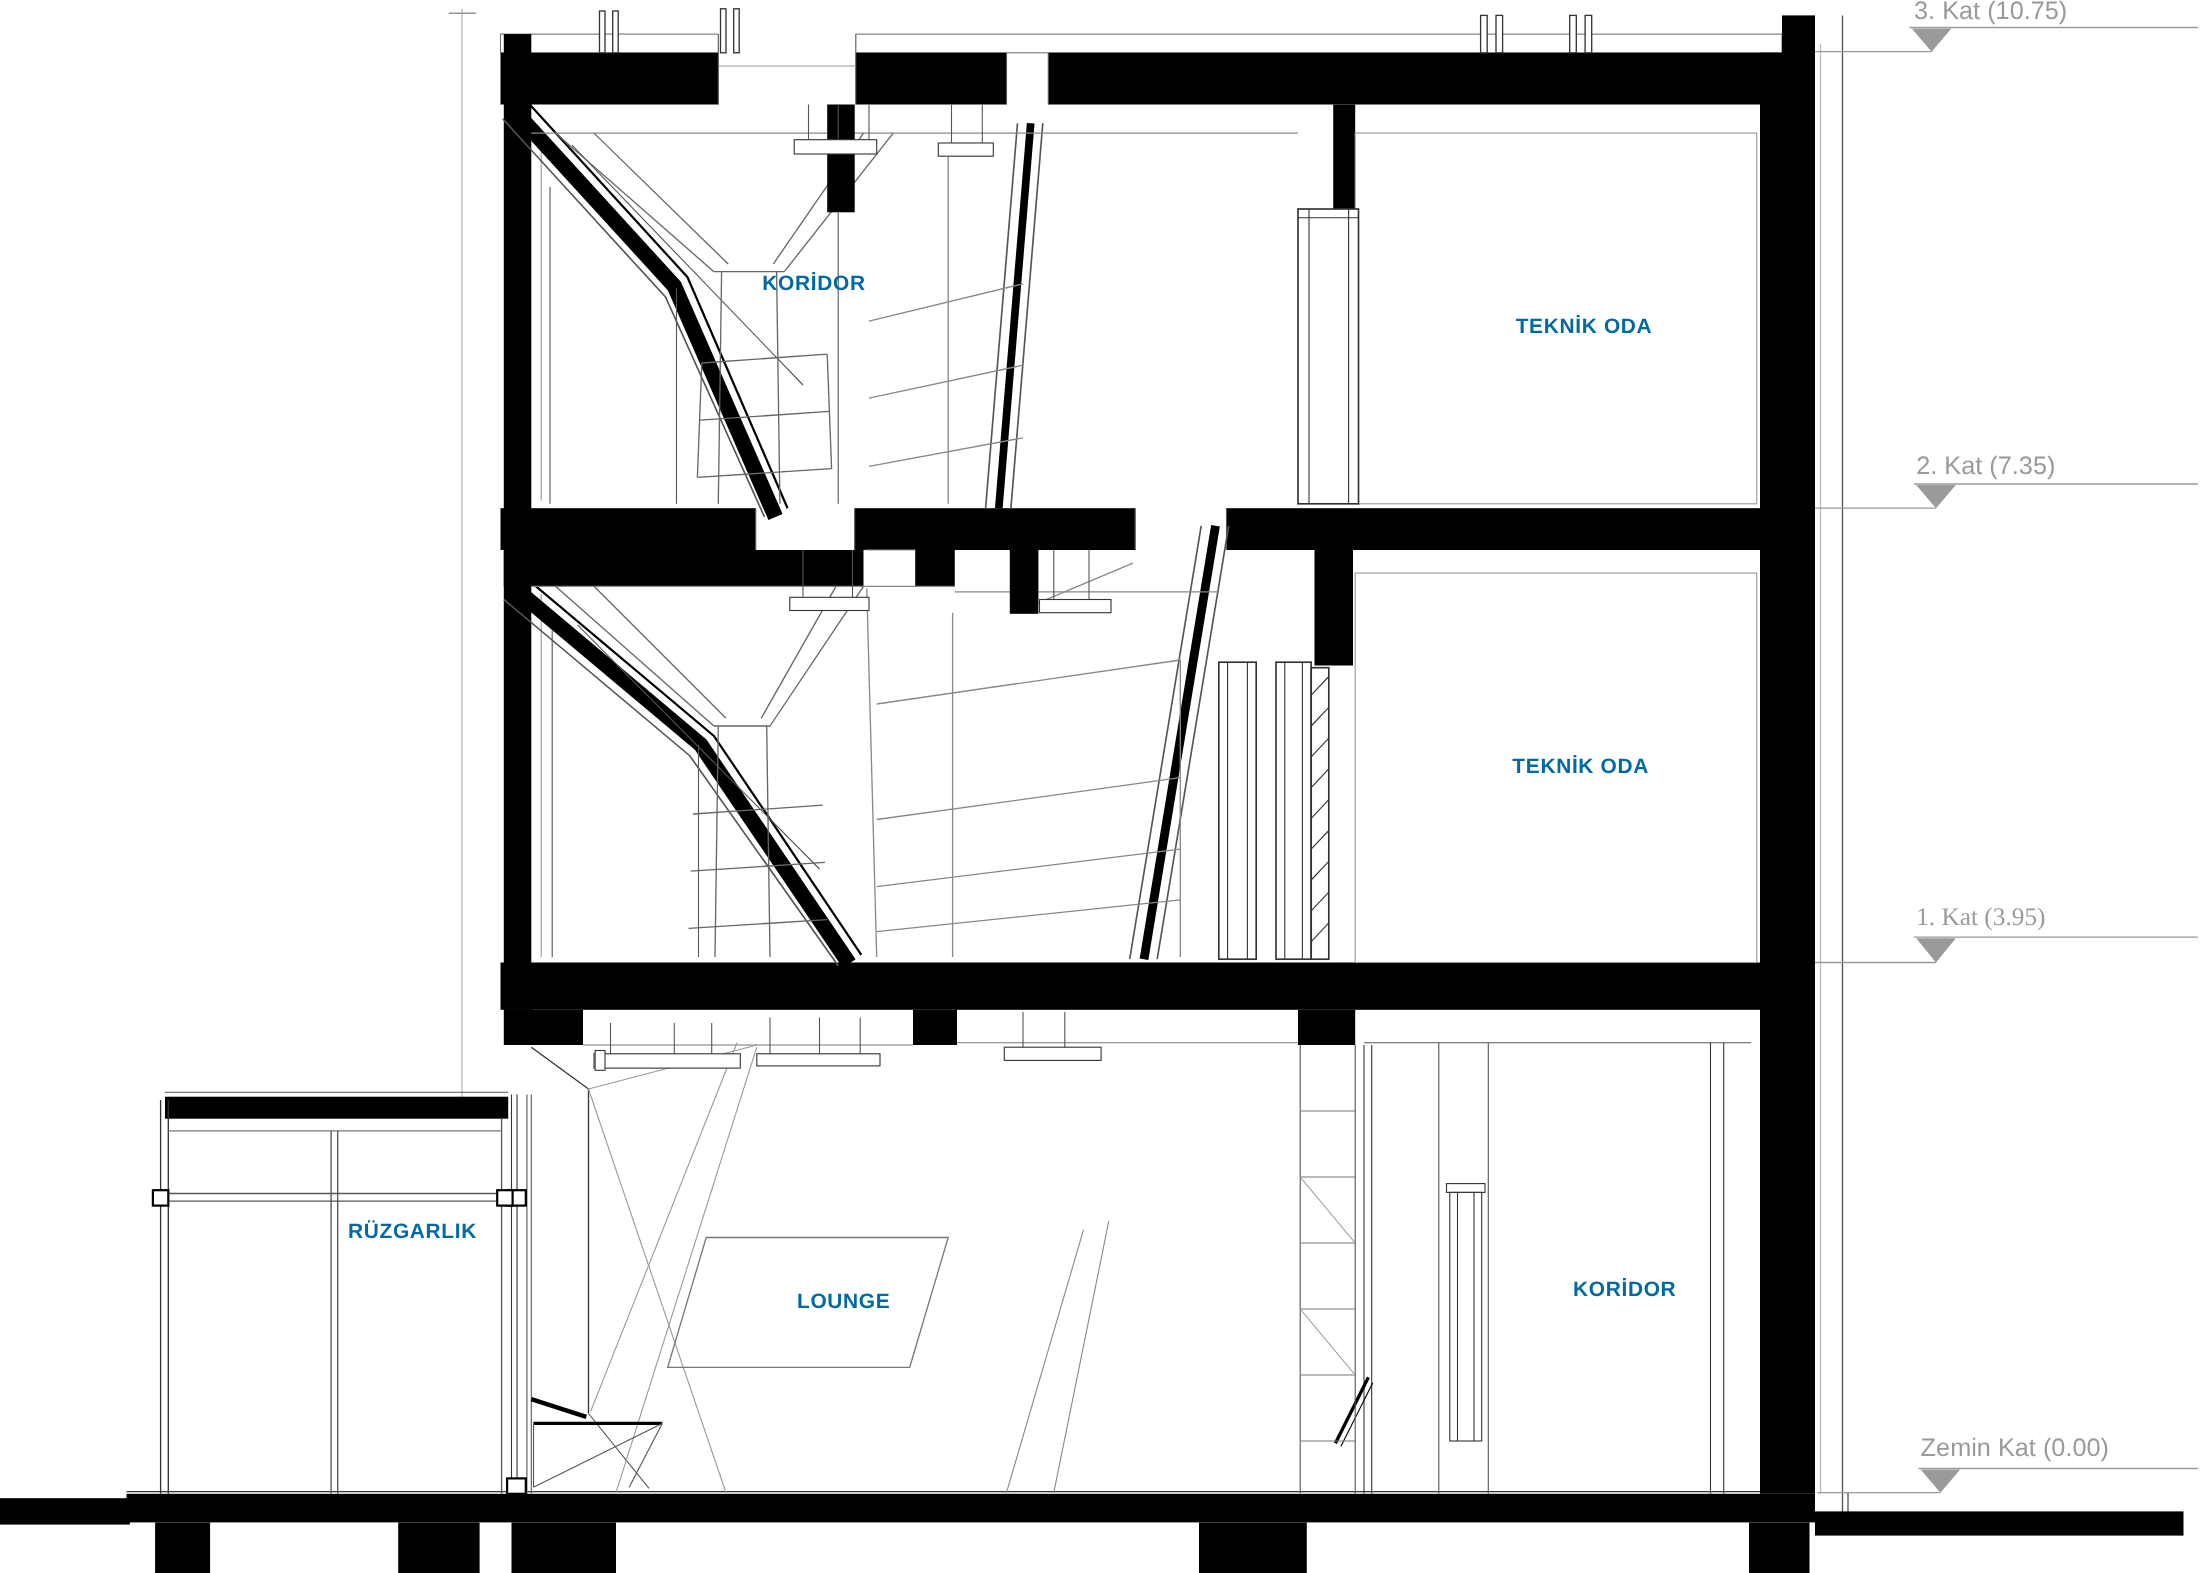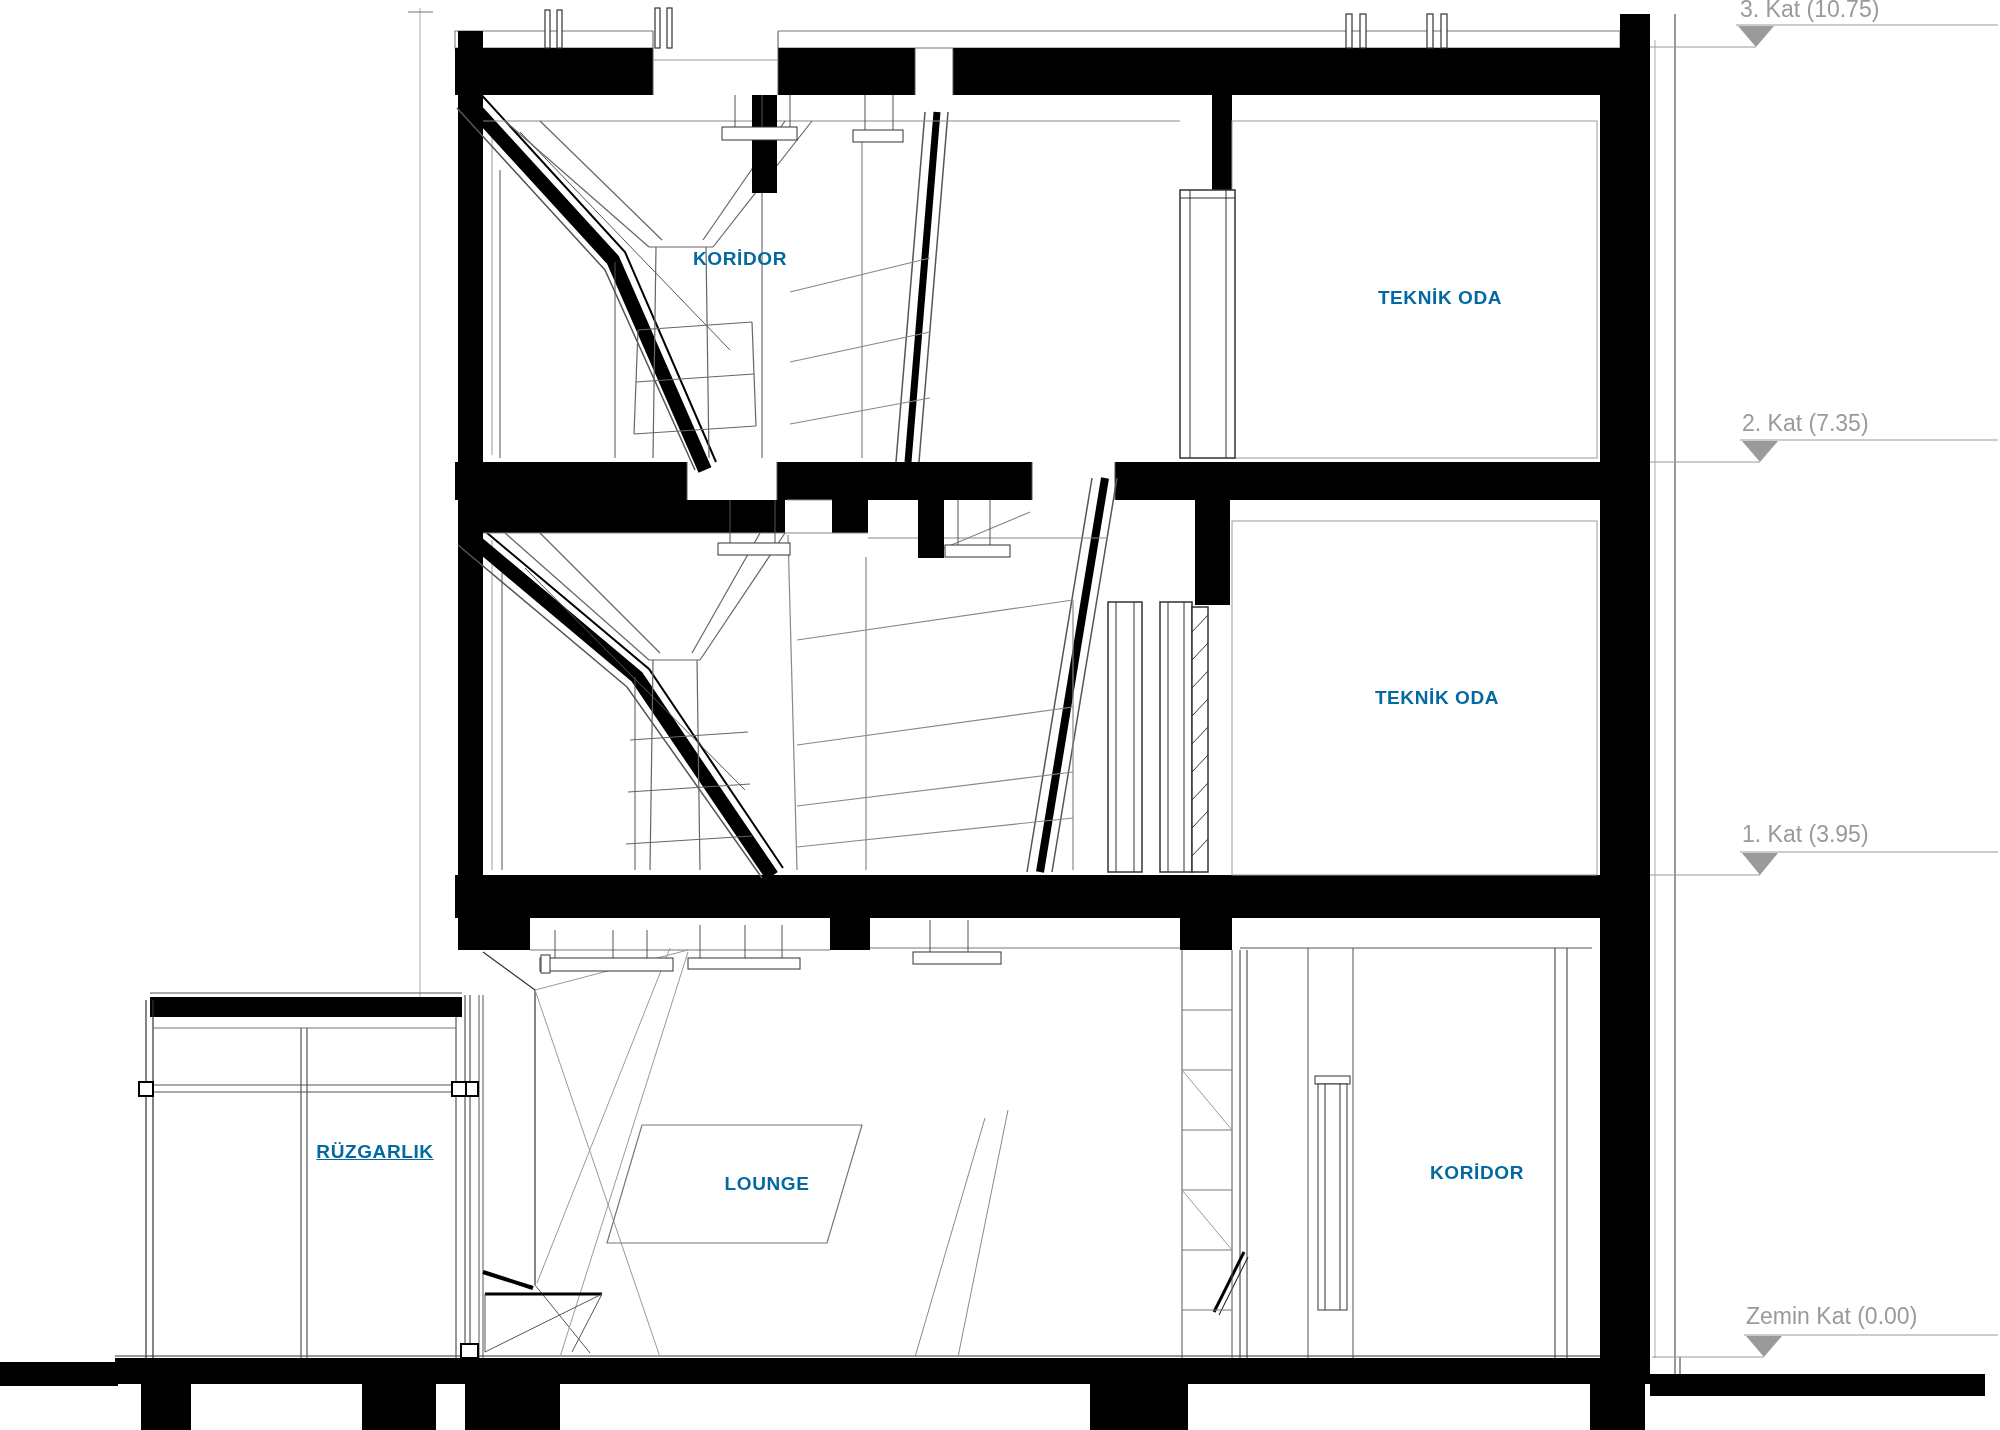--- a/index.html
+++ b/index.html
@@ -325,22 +325,22 @@
     <line x1="930" y1="920" x2="930" y2="952" stroke="#555"></line>
         <line x1="968" y1="920" x2="968" y2="952" stroke="#555"></line>
     <rect x="913" y="952" width="88" height="12"></rect>
   </g>
 
 </svg>
 
   <div class="room-label" style="left:740px;top:259px;">KORİDOR</div>
   <div class="room-label" style="left:1440px;top:298px;">TEKNİK ODA</div>
   <div class="room-label" style="left:1437px;top:698px;">TEKNİK ODA</div>
-  <div class="room-label" style="left:375px;top:1152px;text-decoration:underline;">RÜZGARLIK</div>
+  <div class="room-label" style="left:375px;top:1120px;">RÜZGARLIK</div>
   <div class="room-label" style="left:757px;top:1184px;margin-left:10px;">LOUNGE</div>
   <div class="room-label" style="left:1477px;top:1173px;">KORİDOR</div>
 
   <div class="level-label" style="left:1740px;top:-4px;">3. Kat (10.75)</div>
   <div class="level-label" style="left:1742px;top:395px;margin-top:15px;">2. Kat (7.35)</div>
-  <div class="level-label" style="left:1742px;top:821px;">1. Kat (3.95)</div>
+  <div class="level-label" style="left:1742px;top:821px;font-family:Liberation Serif, serif;">1. Kat (3.95)</div>
   <div class="level-label" style="left:1746px;top:1303px;">Zemin Kat (0.00)</div>
 
 </div>
 
 </body></html>

